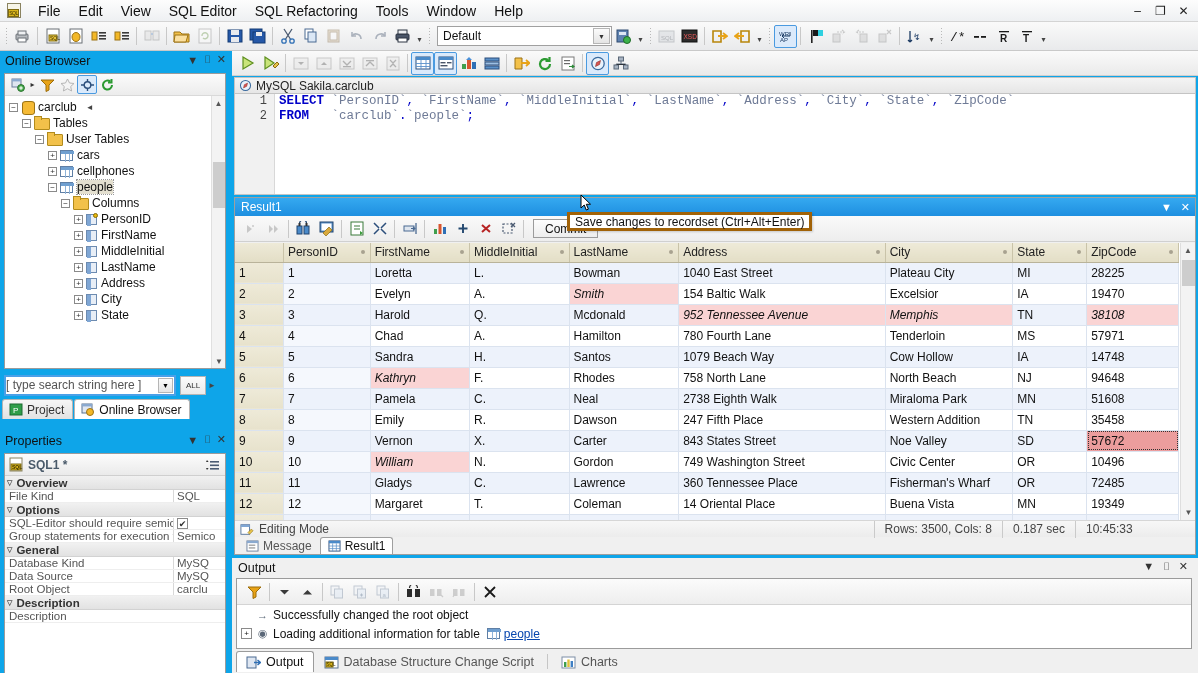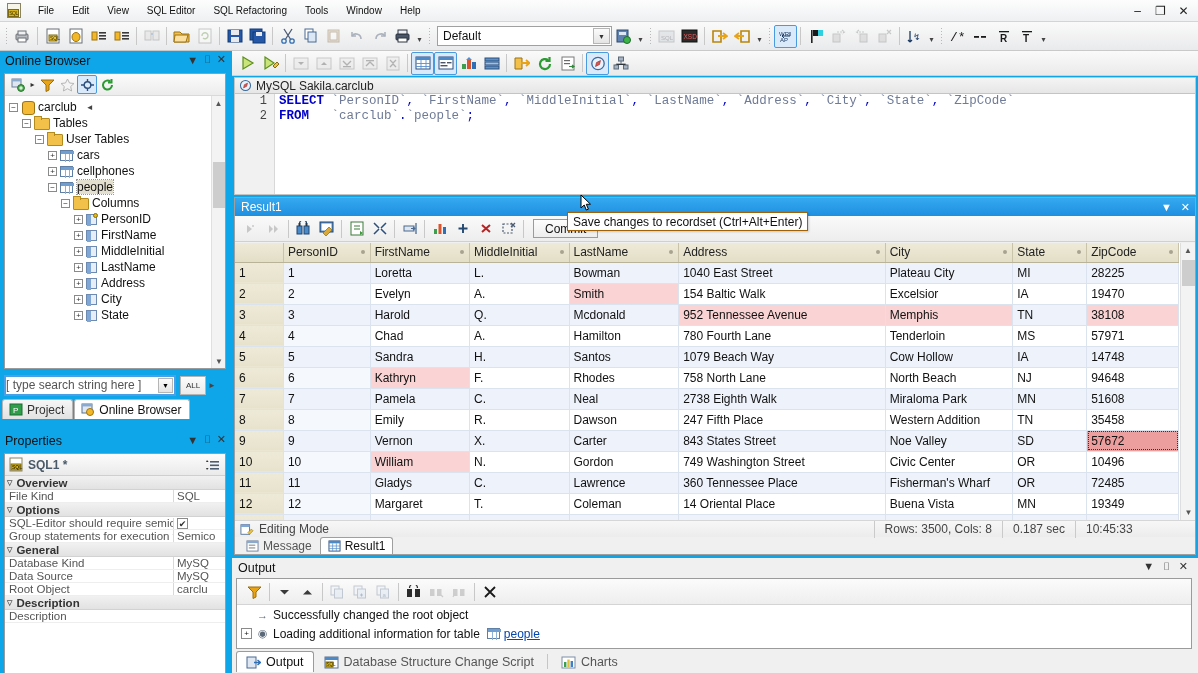--- a/index.html
+++ b/index.html
@@ -29,21 +29,21 @@
     position: absolute; left: 2px; top: 1px; width: 14px; height: 15px;
     background: #f7f5e8; border: 1px solid #8a8360;
   }
   .applogo .sqlbox {
     position: absolute; left: 3px; top: 7px; width: 11px; height: 8px;
     background: #d9b51c; border: 1px solid #7d6a10;
     font-size: 5px; color: #3a3000; text-align: center; line-height: 7px;
     letter-spacing: -0.5px;
   }
   .menuitem {
-    padding: 2px 9px; font-size: 10px; color: #111; cursor: default;
+    padding: 2px 9px; font-size: 14px; color: #111; cursor: default;
     white-space: nowrap;
   }
   .winbtns { position: absolute; right: 4px; top: 2px; display: flex; gap: 2px; }
   .winbtn {
     width: 21px; height: 17px; display: flex; align-items: center; justify-content: center;
     font-size: 12px; color: #222; cursor: default;
   }
 
   
   .toolbar {
@@ -245,21 +245,21 @@
     padding: 0 4px; color: #111; white-space: nowrap; overflow: hidden;
   }
   tr.odd td { background: #edf2fb; }
   tr.even td { background: #ffffff; }
   td.rownum {
     background: linear-gradient(to bottom,#eeead8,#e7e2cc) !important;
     border-right: 1px solid #c9c3a9; color: #333; text-align: left; padding-left: 5px;
   }
   td.pid { background: #edf2fb; }
   tr.even td.pid { background: #f5f8fd; }
-  td.mod { background: #fad4d4 !important; }
+  td.mod { background: #fad4d4 !important; font-style: italic; }
   td.sel { background: #ec9d9d !important; outline: 1px dotted #333; outline-offset: -2px; }
 
   .gscroll { position: absolute; right: 0; top: 45px; bottom: 34px; width: 15px; background: #f3f3f3; border-left: 1px solid #dedede; }
   .gscroll .arw { height: 15px; display:flex;align-items:center;justify-content:center;font-size:8px;color:#555; }
   .gscroll .arw.bot { position: absolute; bottom: 0; width: 15px; }
   .gscroll .thumb { position: absolute; top: 17px; left: 1px; width: 13px; height: 26px; background: #cdcdcd; }
 
   .rstatus {
     position: absolute; left: 0; right: 0; bottom: 17px; height: 17px;
     background: linear-gradient(to bottom,#f7f7f7,#ececec); border-top: 1px solid #d6d6d6;
@@ -299,21 +299,21 @@
   .otab {
     height: 21px; padding: 0 9px; display: flex; align-items: center; gap: 5px; font-size: 12.5px;
     color: #555; border: 1px solid transparent; border-bottom: none; border-radius: 3px 3px 0 0; cursor: default;
   }
   .otab.sel { background: #fff; border-color: #9b9b9b; color: #111; }
   .osep { width: 1px; height: 15px; background: #c6c6c6; margin: 0 3px 3px 3px; }
 
   
   .tooltip {
     position: absolute; left: 567px; top: 212px; height: 19px;
-    background: #fff; border: 1px solid #a16207; padding: 0 5px;
+    background: #fff; border: 3px solid #a16207; padding: 0 5px;
     display: flex; align-items: center; font-size: 12px; color: #111;
     box-shadow: 1px 1px 2px rgba(0,0,0,0.18); z-index: 60; white-space: nowrap;
   }
   .cursor {
     position: absolute; left: 580px; top: 194px; z-index: 61; width: 12px; height: 18px;
   }
   
   svg { display: block; }
 </style>
 </head>

